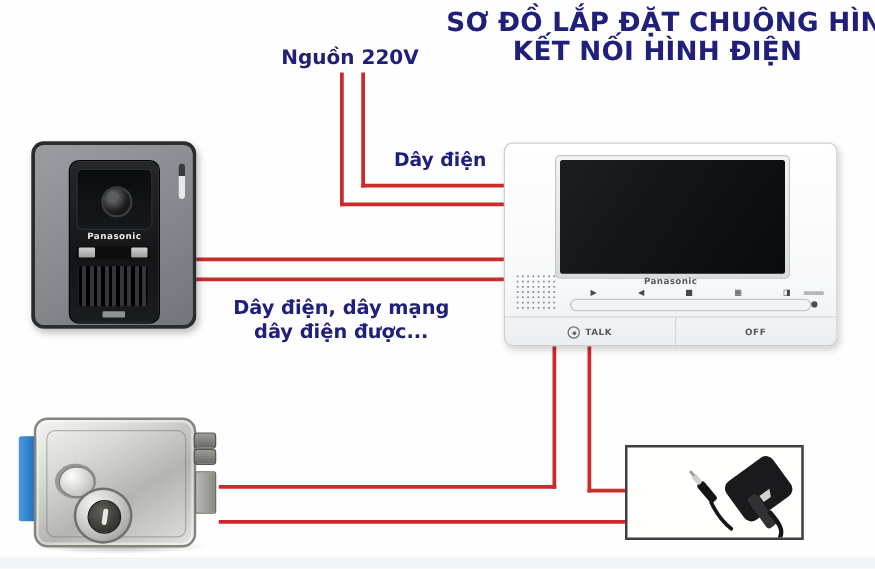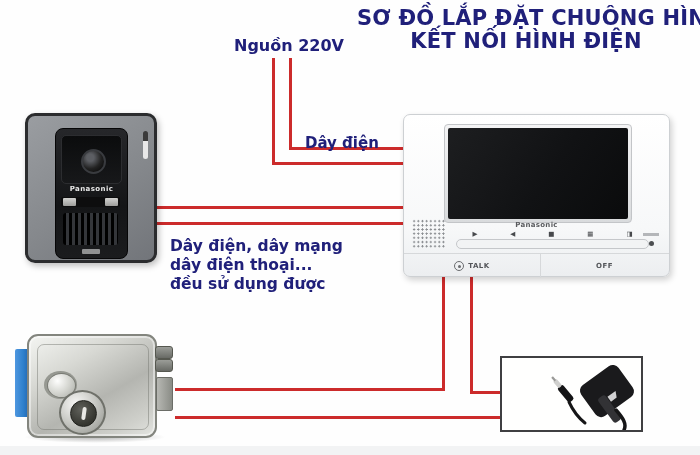--- a/index.html
+++ b/index.html
@@ -7,21 +7,21 @@
     position:relative;width:700px;height:455px;background:#fefefe;overflow:hidden;
     font-family:"DejaVu Sans","Liberation Sans",sans-serif;
   }
   .abs{position:absolute;}
   
   .wire{position:absolute;background:var(--wire,#cc2b2b);}
   
   .navy{color:var(--navy,#20207a);font-weight:bold;}
   .title{font-size:21px;line-height:23px;text-align:center;white-space:nowrap;letter-spacing:.2px;}
   .lbl{font-size:16px;white-space:nowrap;}
-  .note{font-size:15.5px;line-height:19px;}
+  .note{font-size:15.5px;line-height:19px;text-align:center;}
   
   .doorstation{left:25px;top:113px;width:132px;height:150px;border-radius:10px;
     background:linear-gradient(145deg,#9a9da1 0%,#85888c 55%,#72757a 100%);
     border:3px solid #2b2c2e;box-sizing:border-box;box-shadow:2px 3px 6px rgba(0,0,0,.25);}
   .ds-mic{left:115px;top:15px;width:5px;height:28px;background:linear-gradient(#3a3a3a 0 35%,#e8e8e8 35% 100%);border-radius:3px;}
   .ds-module{left:27px;top:12px;width:71px;height:129px;border-radius:8px;
     background:linear-gradient(#26272a 0%,#141517 60%,#1b1c1e 100%);border:1px solid #060607;}
   .ds-cam{left:5px;top:6px;width:59px;height:47px;background:linear-gradient(#0b0c0d,#17181a);border-radius:5px;border:1px solid #2c2d30;}
   .ds-lens{left:19px;top:13px;width:21px;height:21px;border-radius:50%;
     background:radial-gradient(circle at 35% 32%,#5c5e63 0 18%,#222 55%,#000 100%);border:2px solid #393b3f;}
@@ -93,26 +93,25 @@
   <div class="wire" style="left:470px;top:277px;width:3px;height:117px;"></div>
   <div class="wire" style="left:175px;top:388px;width:270px;height:3px;"></div>
   <div class="wire" style="left:175px;top:416px;width:327px;height:3px;"></div>
   <div class="wire" style="left:470px;top:391px;width:32px;height:3px;"></div>
 
   <div class="abs navy title" style="left:357px;top:7px;width:338px;">
     <div>SƠ ĐỒ LẮP ĐẶT CHUÔNG HÌNH</div>
     <div>KẾT NỐI HÌNH ĐIỆN</div>
   </div>
 
-  <div class="abs navy lbl" style="left:225px;top:36px;width:128px;text-align:center;">Nguồn 220V</div>
-  <div class="abs navy lbl" style="left:305px;top:134px;width:84px;text-align:left;font-size:15px;">Dây điện</div>
+  <div class="abs navy lbl" style="left:225px;top:36px;width:128px;">Nguồn 220V</div>
+  <div class="abs navy lbl" style="left:305px;top:119px;width:84px;text-align:right;font-size:15px;">Dây điện</div>
   <div class="abs navy note" style="left:170px;top:237px;width:206px;">
     <div>Dây điện, dây mạng</div>
-    <div>dây điện thoại...</div>
-    <div>đều sử dụng được</div>
+    <div>dây điện được...</div>
   </div>
 
   <div class="abs doorstation">
     <div class="abs ds-mic"></div>
     <div class="abs ds-module">
       <div class="abs ds-cam">
         <div class="abs ds-lens"></div>
       </div>
       <div class="abs ds-brand">Panasonic</div>
       <div class="abs ds-plate">

